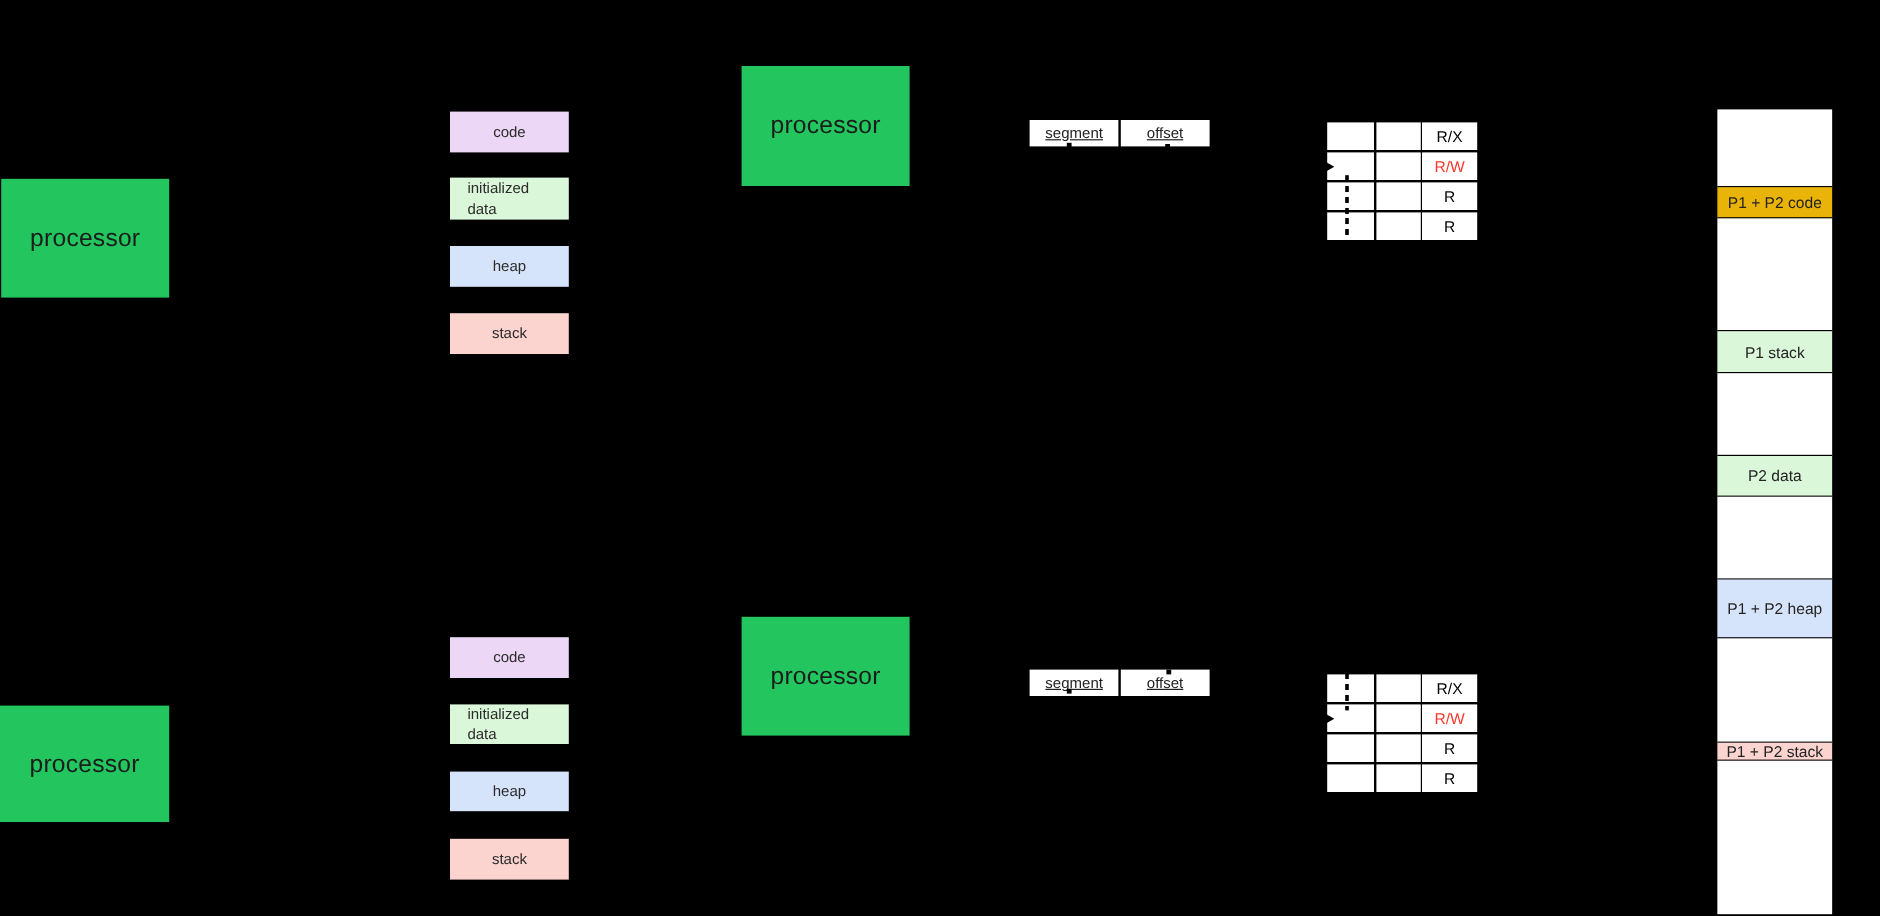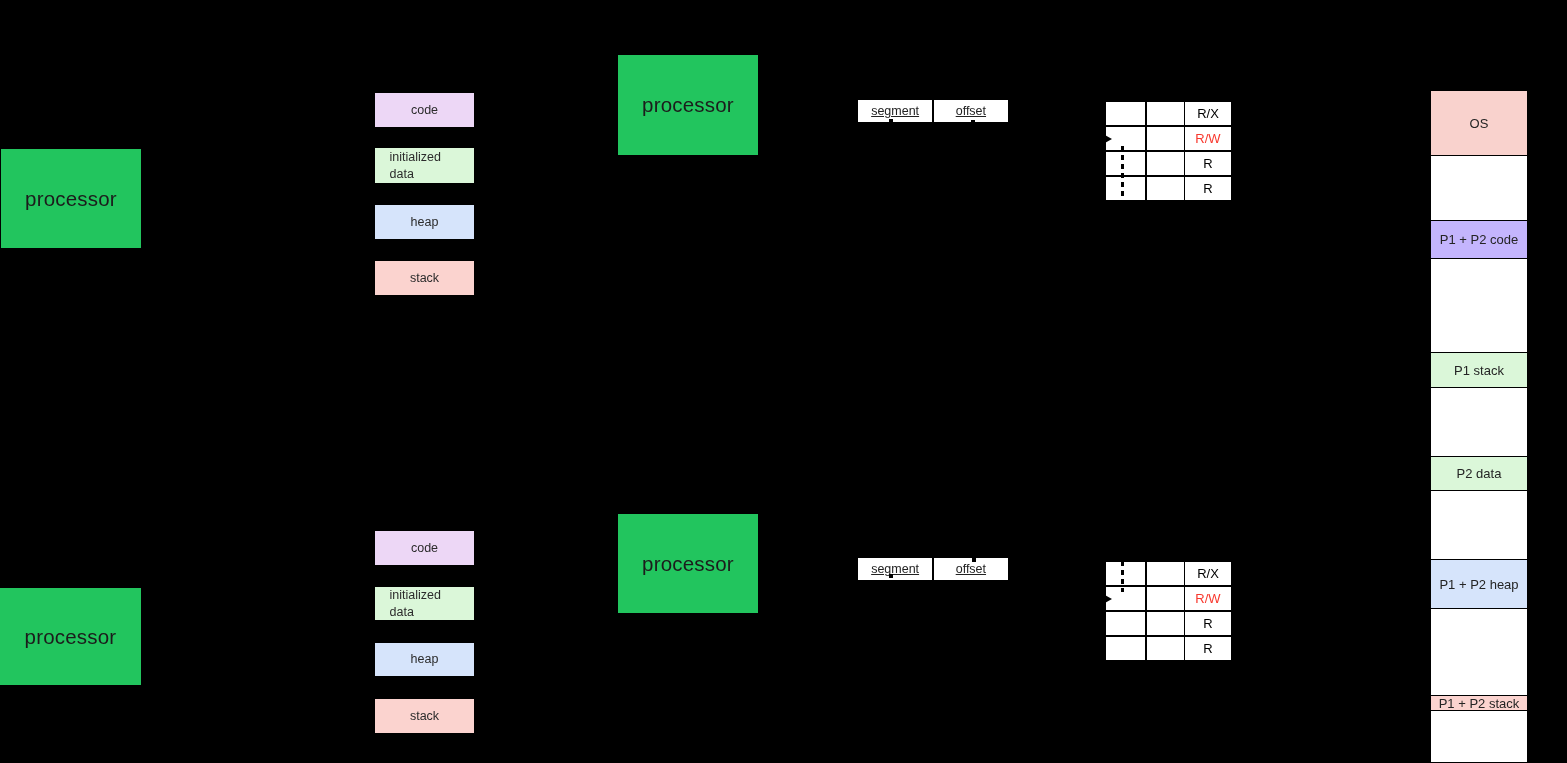--- a/index.html
+++ b/index.html
@@ -124,23 +124,22 @@
     <div class="perm-cell"></div>
     <div class="perm-cell">R</div>
   </div>
 
   <div class="abs arrh" style="left:1103px;top:594px;"></div>
   <div class="abs vdash" style="left:1121px;top:561px;height:31px;"></div>
   <div class="abs dot" style="left:889px;top:574px;"></div>
   <div class="abs dot" style="left:972px;top:558px;"></div>
 
   <div class="abs mem-col">
-    <div class="mem-cell" style="height: 65px; background: rgb(249, 210, 205);">OS</div>
     <div class="mem-cell" style="height: 65px; background: rgb(255, 255, 255);"></div>
-    <div class="mem-cell" style="height: 38px; background: #c4b5fd; text-align: center;">P1 + P2 code</div>
+    <div class="mem-cell" style="height: 26px; background: #eab308; text-align: center;">P1 + P2 code</div>
     <div class="mem-cell" style="height: 94px; background: rgb(255, 255, 255);"></div>
     <div class="mem-cell" style="height: 35px; background: rgb(219, 247, 217);">P1 stack</div>
     <div class="mem-cell" style="height: 69px; background: rgb(255, 255, 255);"></div>
     <div class="mem-cell" style="height: 34px; background: rgb(219, 247, 217);">P2 data</div>
     <div class="mem-cell" style="height: 69px; background: rgb(255, 255, 255);"></div>
     <div class="mem-cell" style="height: 49px; background: rgb(214, 228, 251);">P1 + P2 heap</div>
     <div class="mem-cell" style="height: 87px; background: rgb(255, 255, 255);"></div>
     <div class="mem-cell" style="height: 15px; background: rgb(251, 211, 207);">P1 + P2 stack</div>
     <div class="mem-cell" style="background: rgb(255, 255, 255);"></div>
   </div>

